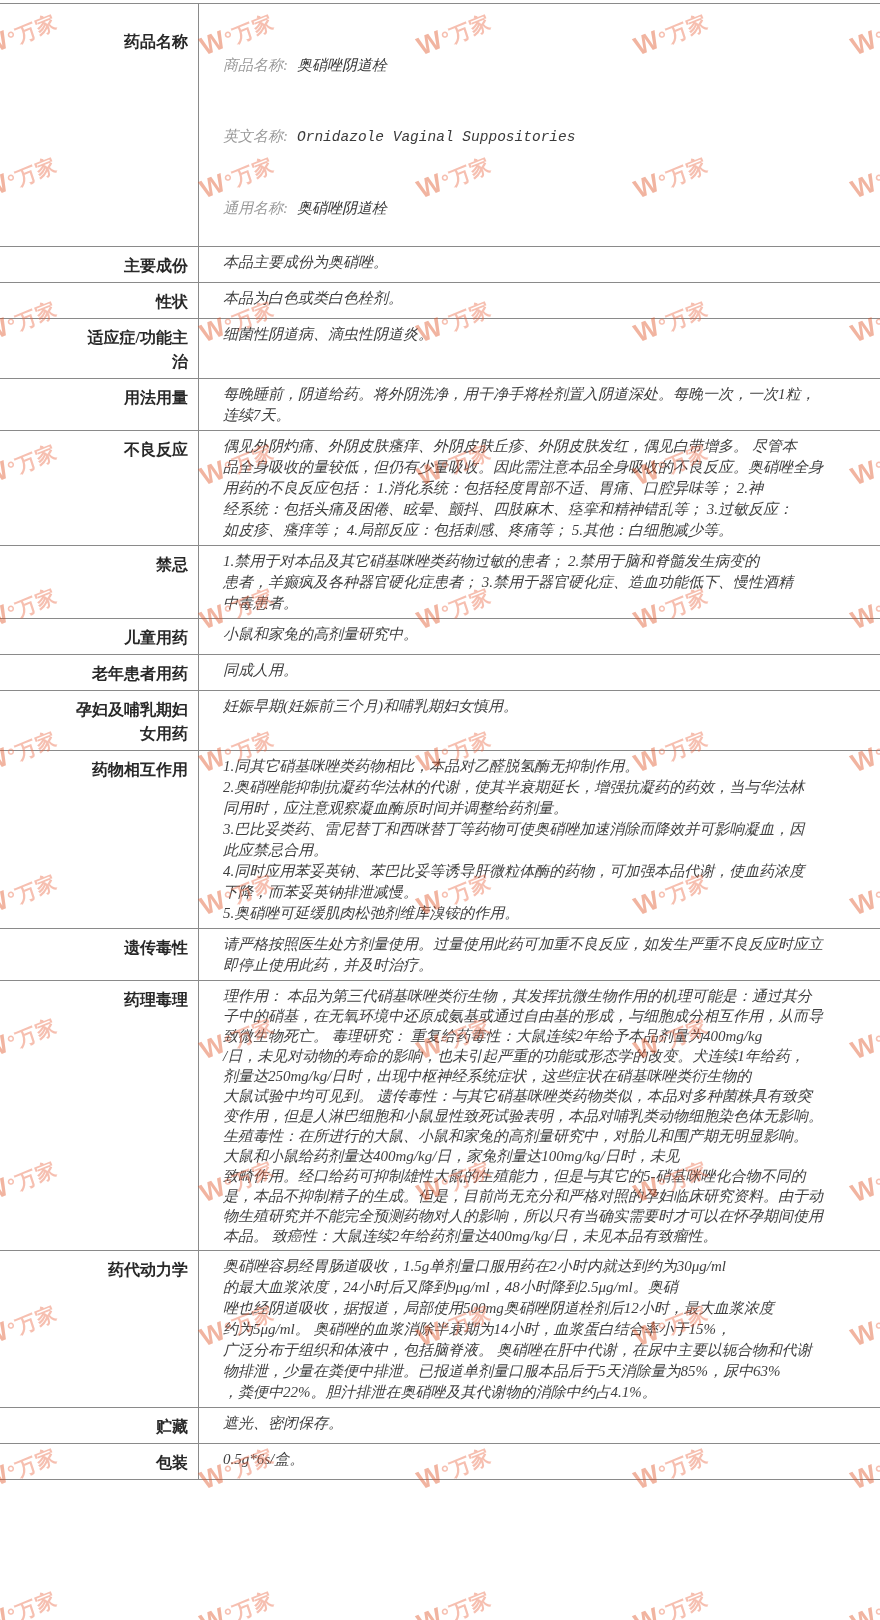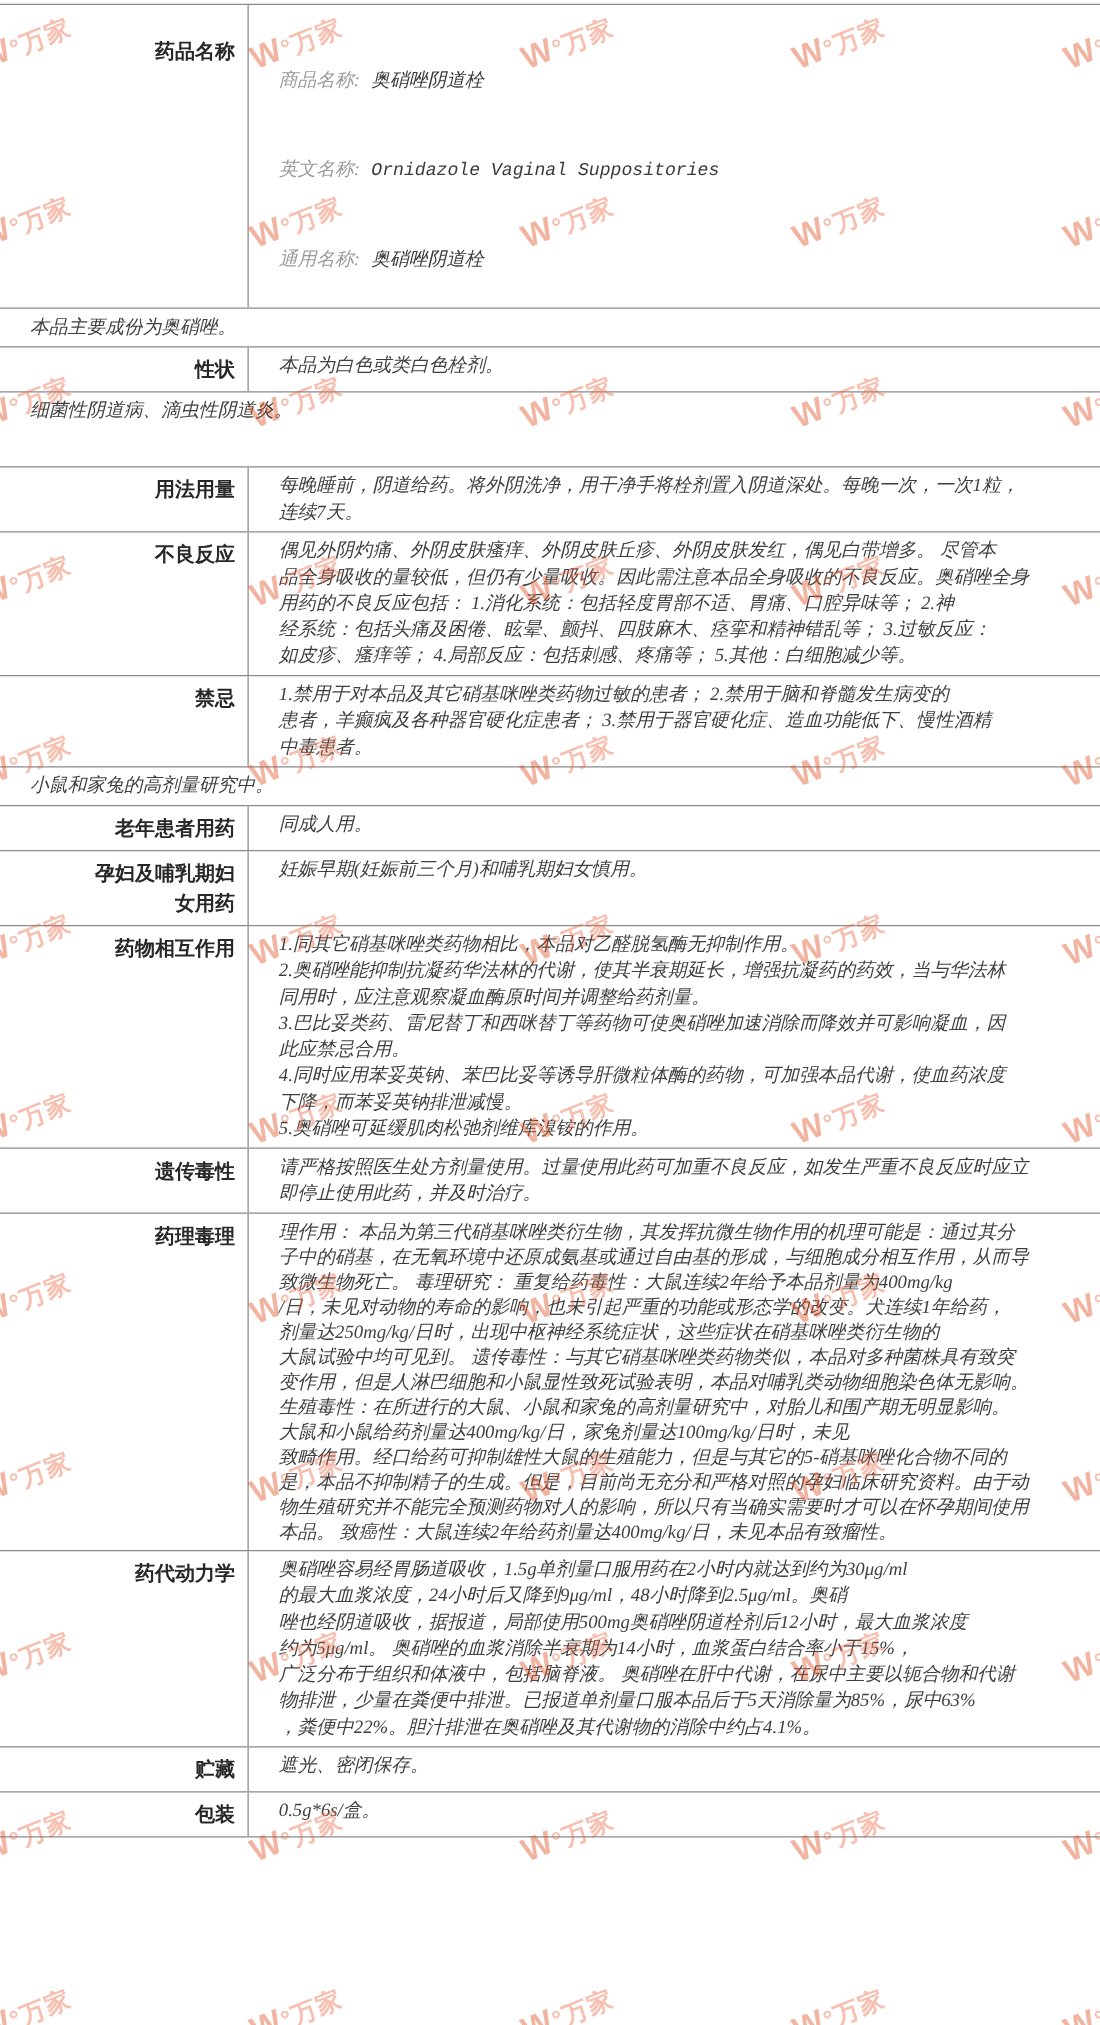--- a/index.html
+++ b/index.html
@@ -64,29 +64,32 @@
         <div class="name-line">
           <span class="sub-key">英文名称:</span><span class="sub-val mono">Ornidazole Vaginal Suppositories</span>
         </div>
         <div class="name-line">
           <span class="sub-key">通用名称:</span><span class="sub-val">奥硝唑阴道栓</span>
         </div>
       </div>
     </div>
 
     <div class="row" style="min-height:31px">
+      <div class="lab">主要成份</div>
       <div class="val">本品主要成份为奥硝唑。</div>
     </div>
 
     <div class="row" style="min-height:31px">
       <div class="lab">性状</div>
       <div class="val">本品为白色或类白色栓剂。</div>
     </div>
 
     <div class="row" style="min-height:60px">
+      <div class="lab">适应症/功能主
+治</div>
       <div class="val">细菌性阴道病、滴虫性阴道炎。</div>
     </div>
 
 
     <div class="row" style="min-height:49px">
       <div class="lab">用法用量</div>
       <div class="val">每晚睡前，阴道给药。将外阴洗净，用干净手将栓剂置入阴道深处。每晚一次，一次1粒，
 连续7天。</div>
     </div>
 
@@ -101,20 +104,21 @@
 
     <div class="row" style="min-height:70px">
       <div class="lab">禁忌</div>
       <div class="val">1.禁用于对本品及其它硝基咪唑类药物过敏的患者； 2.禁用于脑和脊髓发生病变的
 患者，羊癫疯及各种器官硬化症患者； 3.禁用于器官硬化症、造血功能低下、慢性酒精
 中毒患者。</div>
     </div>
 
 
     <div class="row" style="min-height:30px">
+      <div class="lab">儿童用药</div>
       <div class="val">小鼠和家兔的高剂量研究中。</div>
     </div>
 
     <div class="row" style="min-height:31px">
       <div class="lab">老年患者用药</div>
       <div class="val">同成人用。</div>
     </div>
 
     <div class="row" style="min-height:57px">
       <div class="lab">孕妇及哺乳期妇

